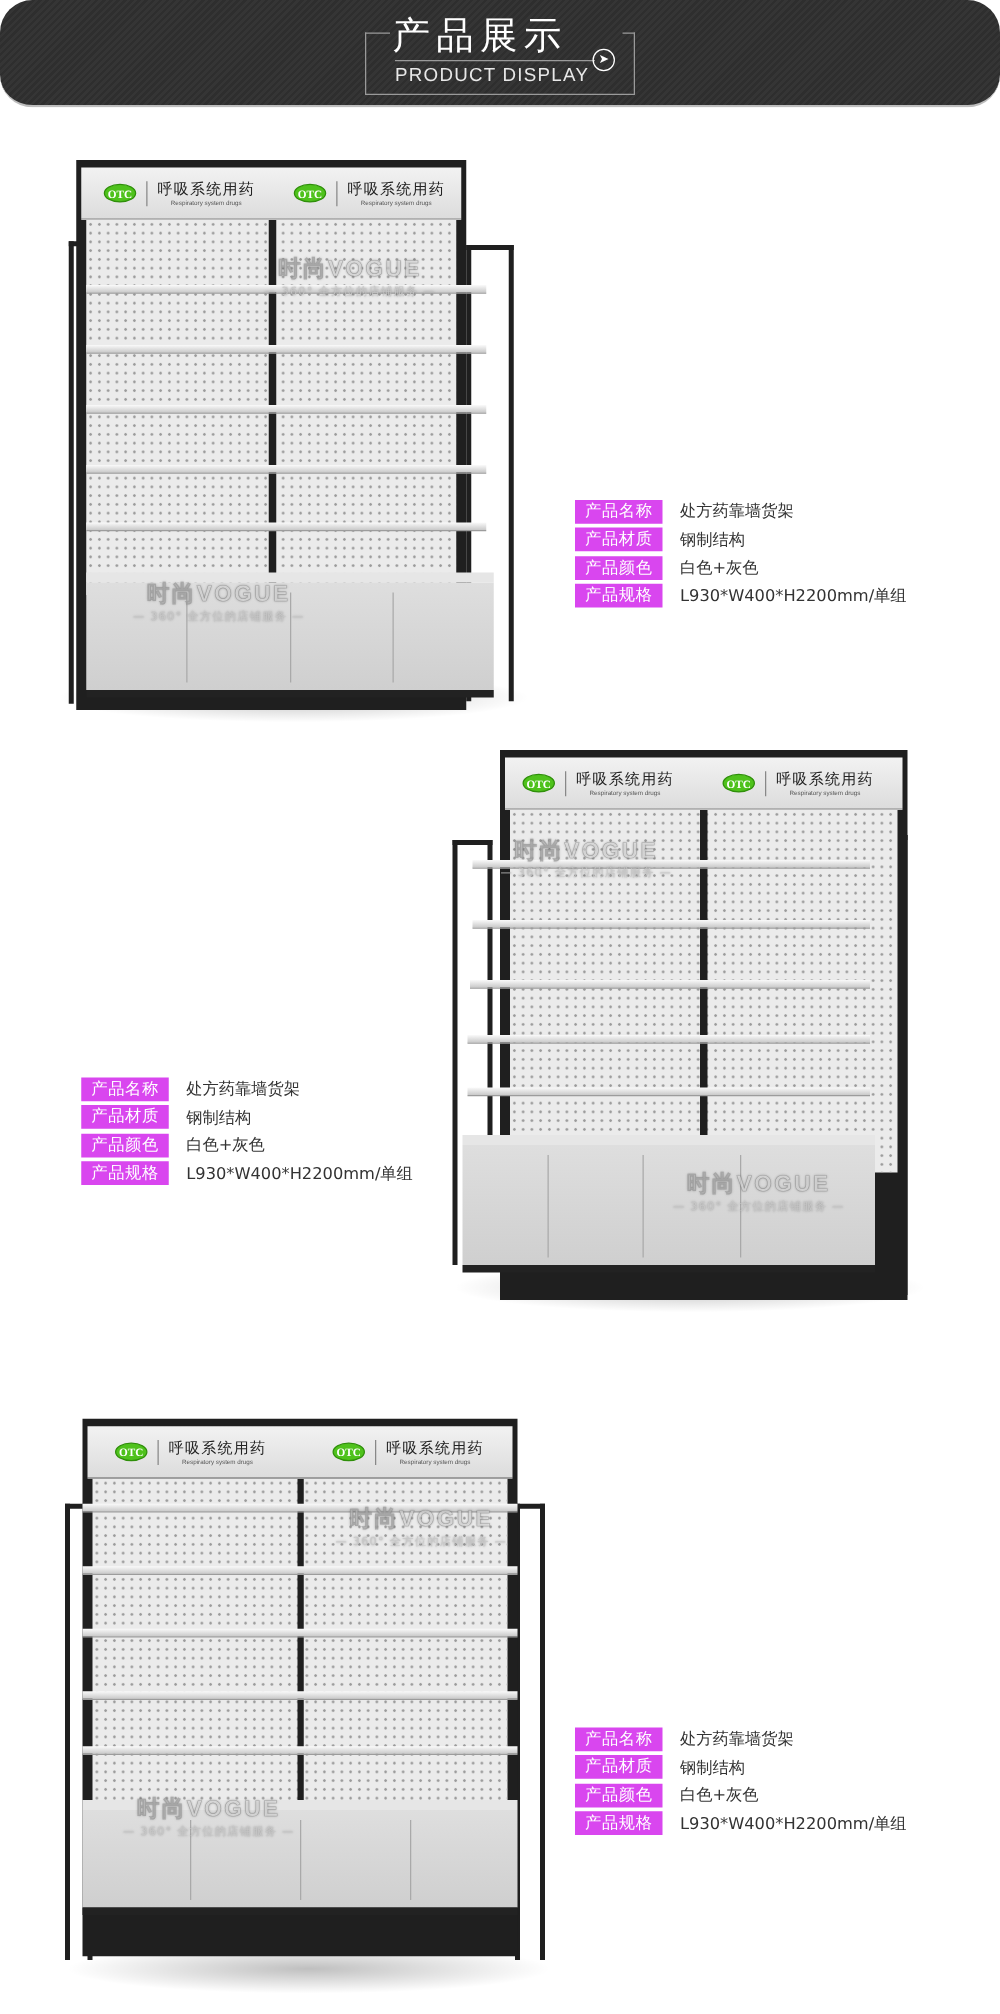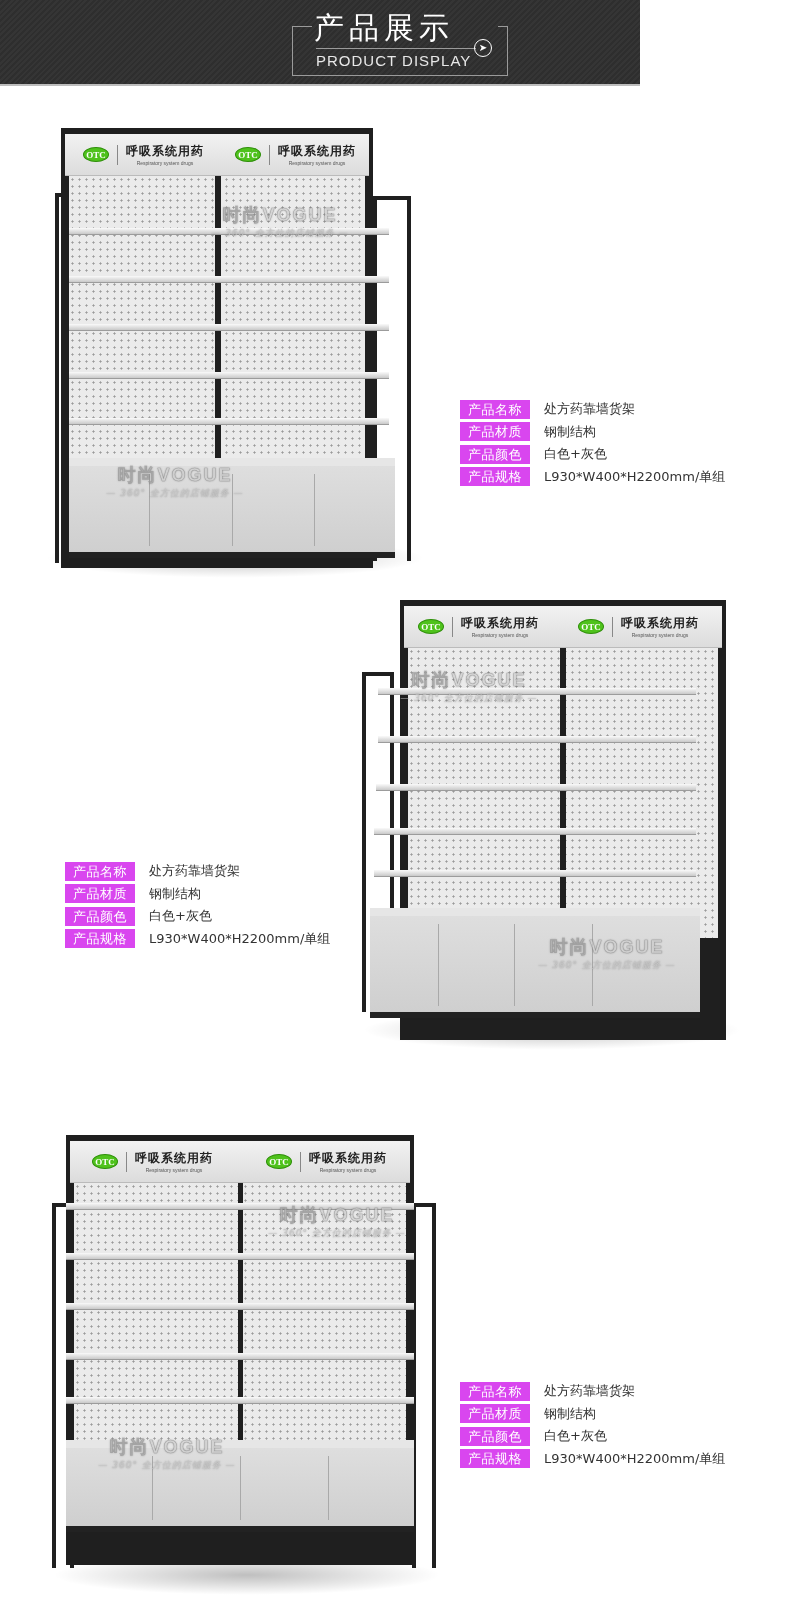--- a/index.html
+++ b/index.html
@@ -1,21 +1,21 @@
 <!DOCTYPE html>
 <html><head>
 <meta charset="utf-8">
 <style>
   * { box-sizing: border-box; margin: 0; padding: 0; }
   body { width: 800px; height: 1611px; background: #ffffff; font-family: "DejaVu Sans", sans-serif; position: relative; overflow: hidden; }
 
   
-  .header { position: absolute; left: 0; top: 0; width: 640px; height: 86px;
+  .header { position: absolute; left: 0; top: 0; width: 800px; height: 86px;
     background: repeating-linear-gradient(135deg, #353535 0px, #353535 2px, #2e2e2e 2px, #2e2e2e 4px);
-    border-bottom: 2px solid #bdbdbd; }
+    border-bottom: 2px solid #bdbdbd; border-radius: 26px; }
   .header-frame { position: absolute; left: 292px; top: 26px; width: 216px; height: 50px;
     border: 1px solid #9a9a9a; border-top: none; }
   .header-frame::before { content: ""; position: absolute; left: -1px; top: 0; width: 20px; border-top: 1px solid #9a9a9a; }
   .header-frame::after { content: ""; position: absolute; right: -1px; top: 0; width: 10px; border-top: 1px solid #9a9a9a; }
   .header-title { position: absolute; left: 314px; top: 8px; font-size: 30px; color: #ffffff; letter-spacing: 5px; font-weight: normal; }
   .header-sub { position: absolute; left: 316px; top: 52px; font-size: 15px; color: #e8e8e8; letter-spacing: 1px; font-family: "Liberation Sans", sans-serif; }
   .header-rule { position: absolute; left: 316px; top: 48px; width: 160px; height: 1px; background: #9a9a9a; }
   .header-arrow { position: absolute; left: 474px; top: 39px; width: 18px; height: 18px; border: 1.5px solid #ffffff; border-radius: 50%;
     color: #fff; font-size: 10px; line-height: 15px; text-align: center; }
 
@@ -24,31 +24,31 @@
   .shelf .frame { position: absolute; background: #1f1f1f; }
   .shelf .pegboard { position: absolute; background-color: #ebebeb;
     background-image: radial-gradient(circle, #9a9a9a 0.9px, transparent 1.2px);
     background-size: 7px 7px; }
   .shelf .signbar { position: absolute; background: linear-gradient(#f2f2f2, #dcdcdc); border-bottom: 1px solid #bbb; }
   .sign { position: absolute; top: 0; height: 100%; display: flex; align-items: center; }
   .otc { background: #4fc21c; color: #fff; border-radius: 50%; font-family: "Liberation Serif", serif; font-size: 9px; font-weight: bold;
     width: 26px; height: 15px; line-height: 15px; text-align: center; border: 1px solid #2f8f0a; }
   .sign-sep { width: 1px; height: 20px; background: #888; margin: 0 8px; }
   .sign-text { display: flex; flex-direction: column; align-items: center; }
-  .sign-cn { font-size: 12px; font-weight: bold; color: #222; letter-spacing: 1px; }
+  .sign-cn { font-size: 12px; font-weight: normal; color: #222; letter-spacing: 1px; }
   .sign-en { font-size: 5px; color: #555; font-family: "Liberation Sans", sans-serif; }
   .shelf .board { position: absolute; height: 7px; background: linear-gradient(#fafafa, #c9c9c9); border-bottom: 1px solid #9c9c9c; }
   .shelf .base { position: absolute; background: linear-gradient(#dedede, #cfcfcf); border-top: 8px solid #e6e6e6; border-bottom: 6px solid #222; }
   .shelf .base-div { position: absolute; top: 8px; bottom: 6px; width: 1px; background: #a9a9a9; }
   .shelf .side-frame { position: absolute; border: 4px solid #1f1f1f; border-bottom: none; }
   .shadow { position: absolute; background: radial-gradient(ellipse at center, rgba(0,0,0,0.25), rgba(0,0,0,0) 70%); }
 
   .watermark { position: absolute; text-align: center; color: rgba(255,255,255,0.75); text-shadow: 0 0 2px rgba(0,0,0,0.35); pointer-events: none; }
   .wm-main { font-size: 18px; letter-spacing: 2px; font-family: "Liberation Sans", sans-serif; font-weight: bold; -webkit-text-stroke: 0.5px rgba(120,120,120,0.5); color: rgba(240,240,240,0.6); }
-  .wm-sub { font-size: 9px; color: rgba(200,200,200,0.9); letter-spacing: 1px; font-style: italic; }
+  .wm-sub { font-size: 9px; color: rgba(200,200,200,0.9); letter-spacing: 1px; }
 
   
   .specs { position: absolute; }
   .spec-row { display: flex; align-items: center; height: 22.5px; }
   .spec-label { background: #d946ef; color: #ffffff; font-size: 13px; width: 70px; height: 19px; line-height: 19px; text-align: center; margin-right: 14px; letter-spacing: 0.5px; }
   .spec-value { font-size: 13px; color: #333; text-align: center; }
 </style>
 </head>
 <body>
 

